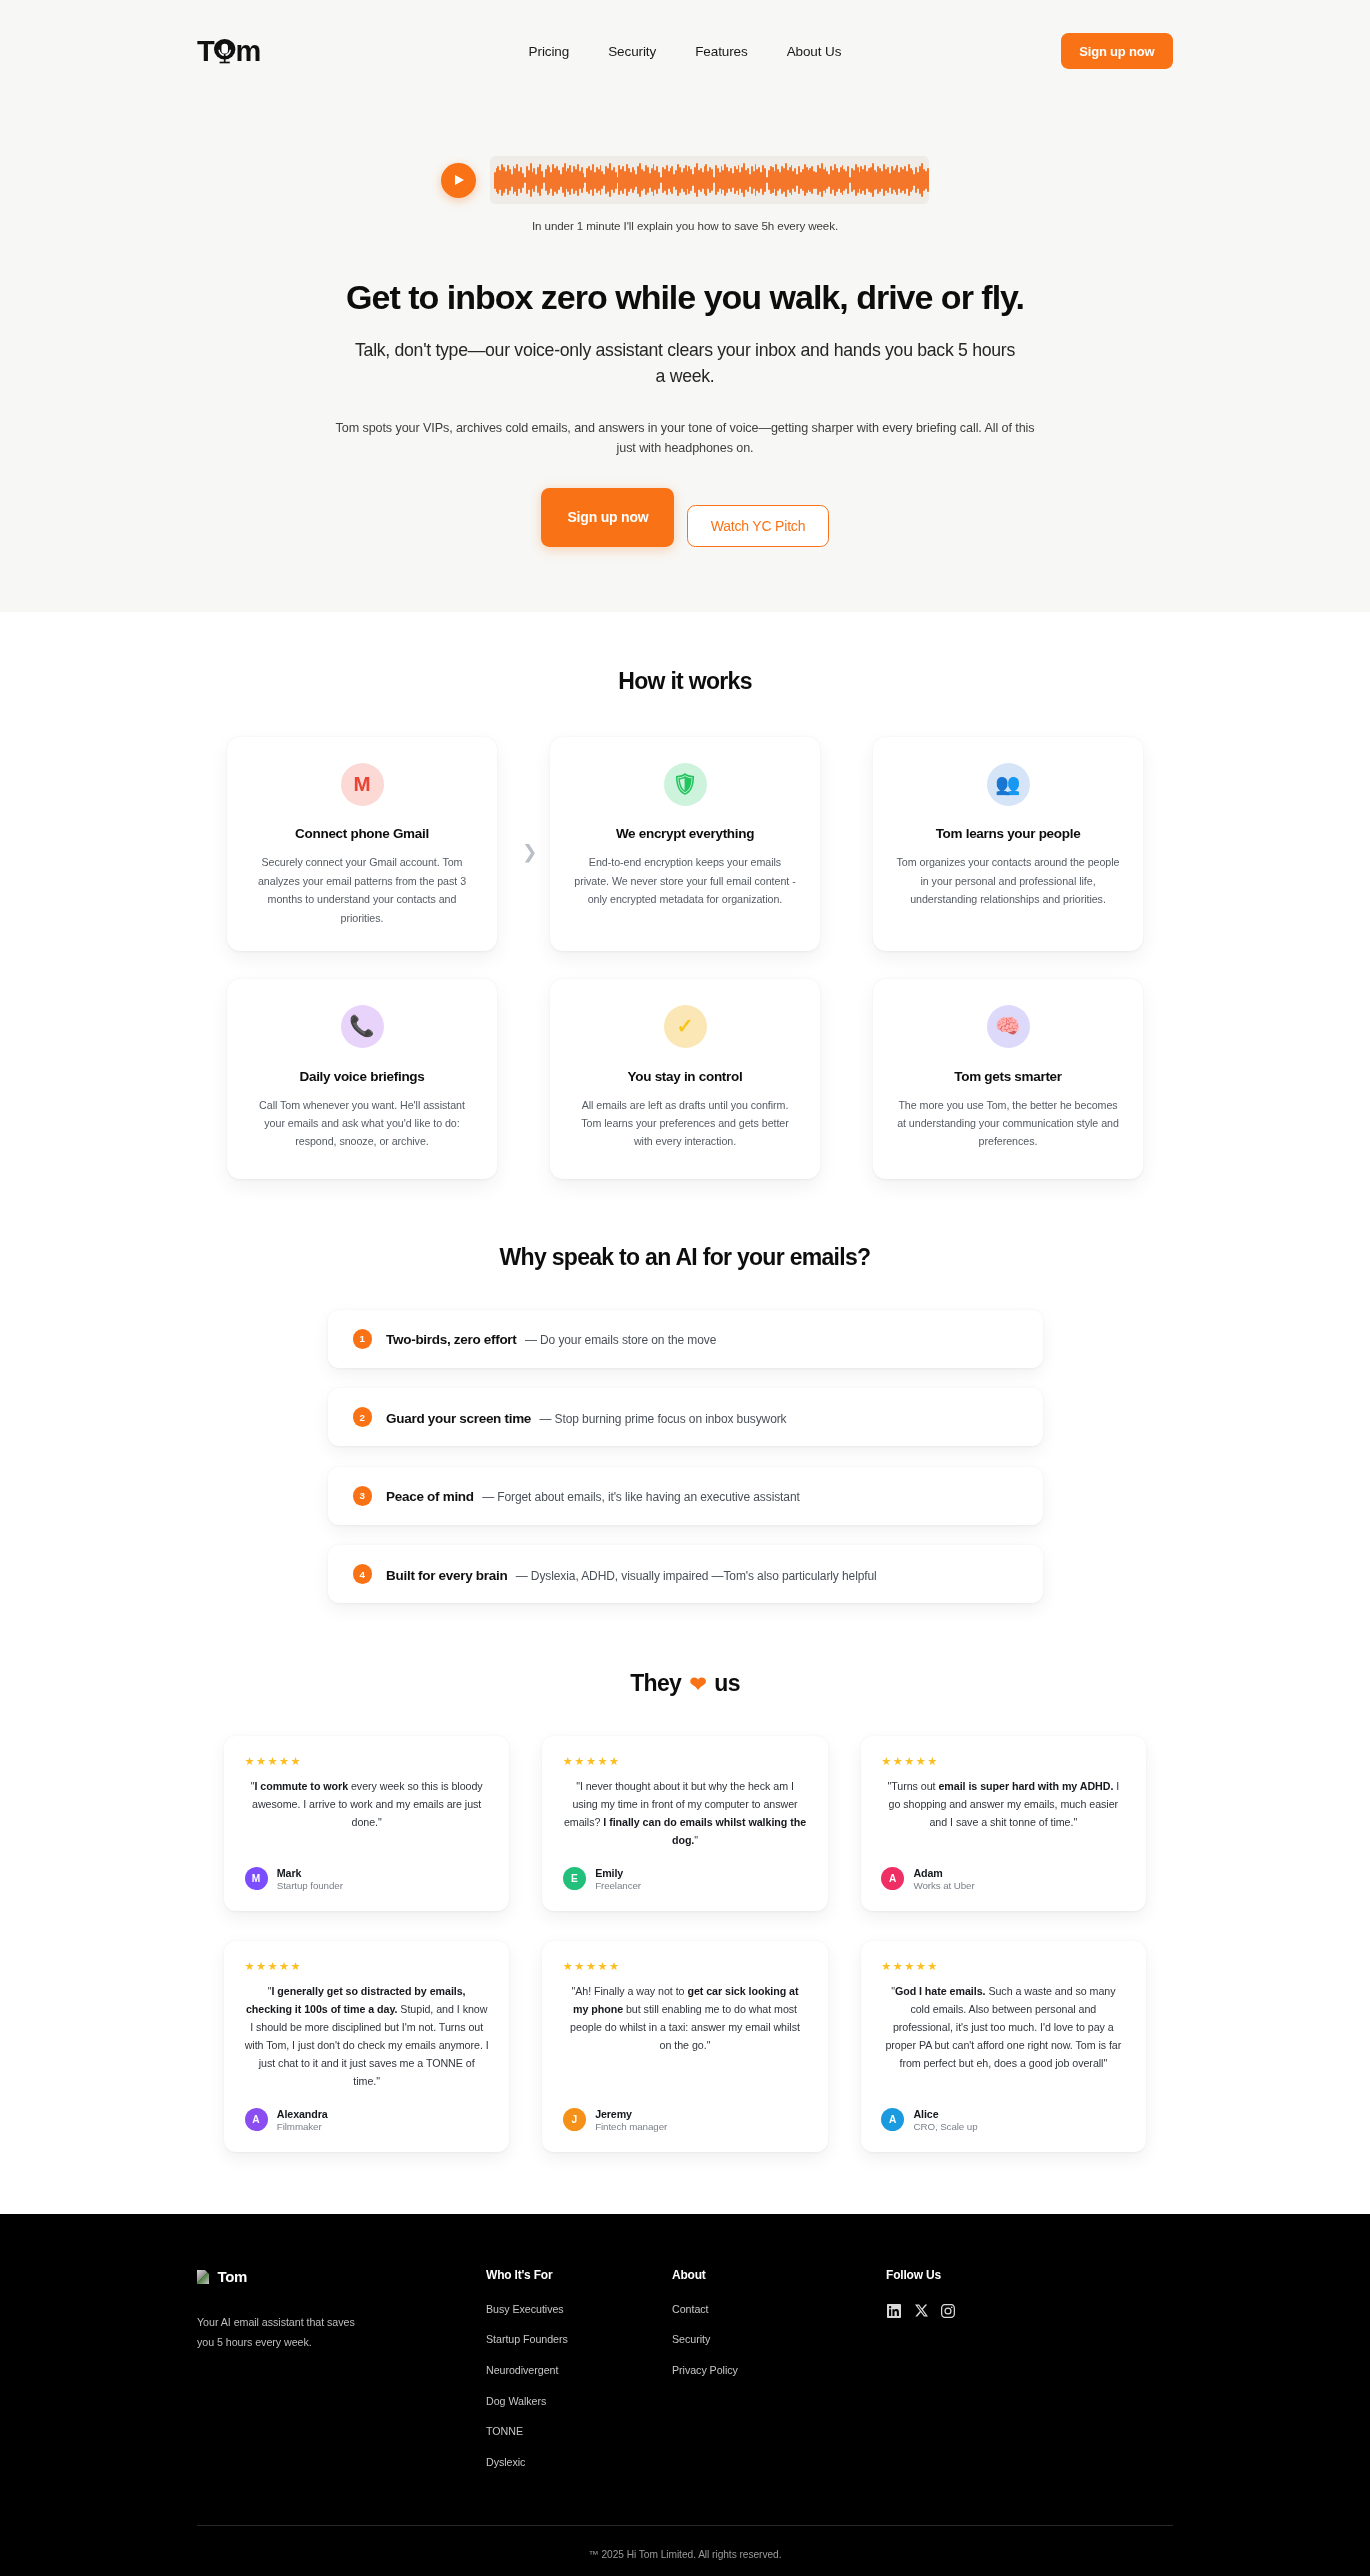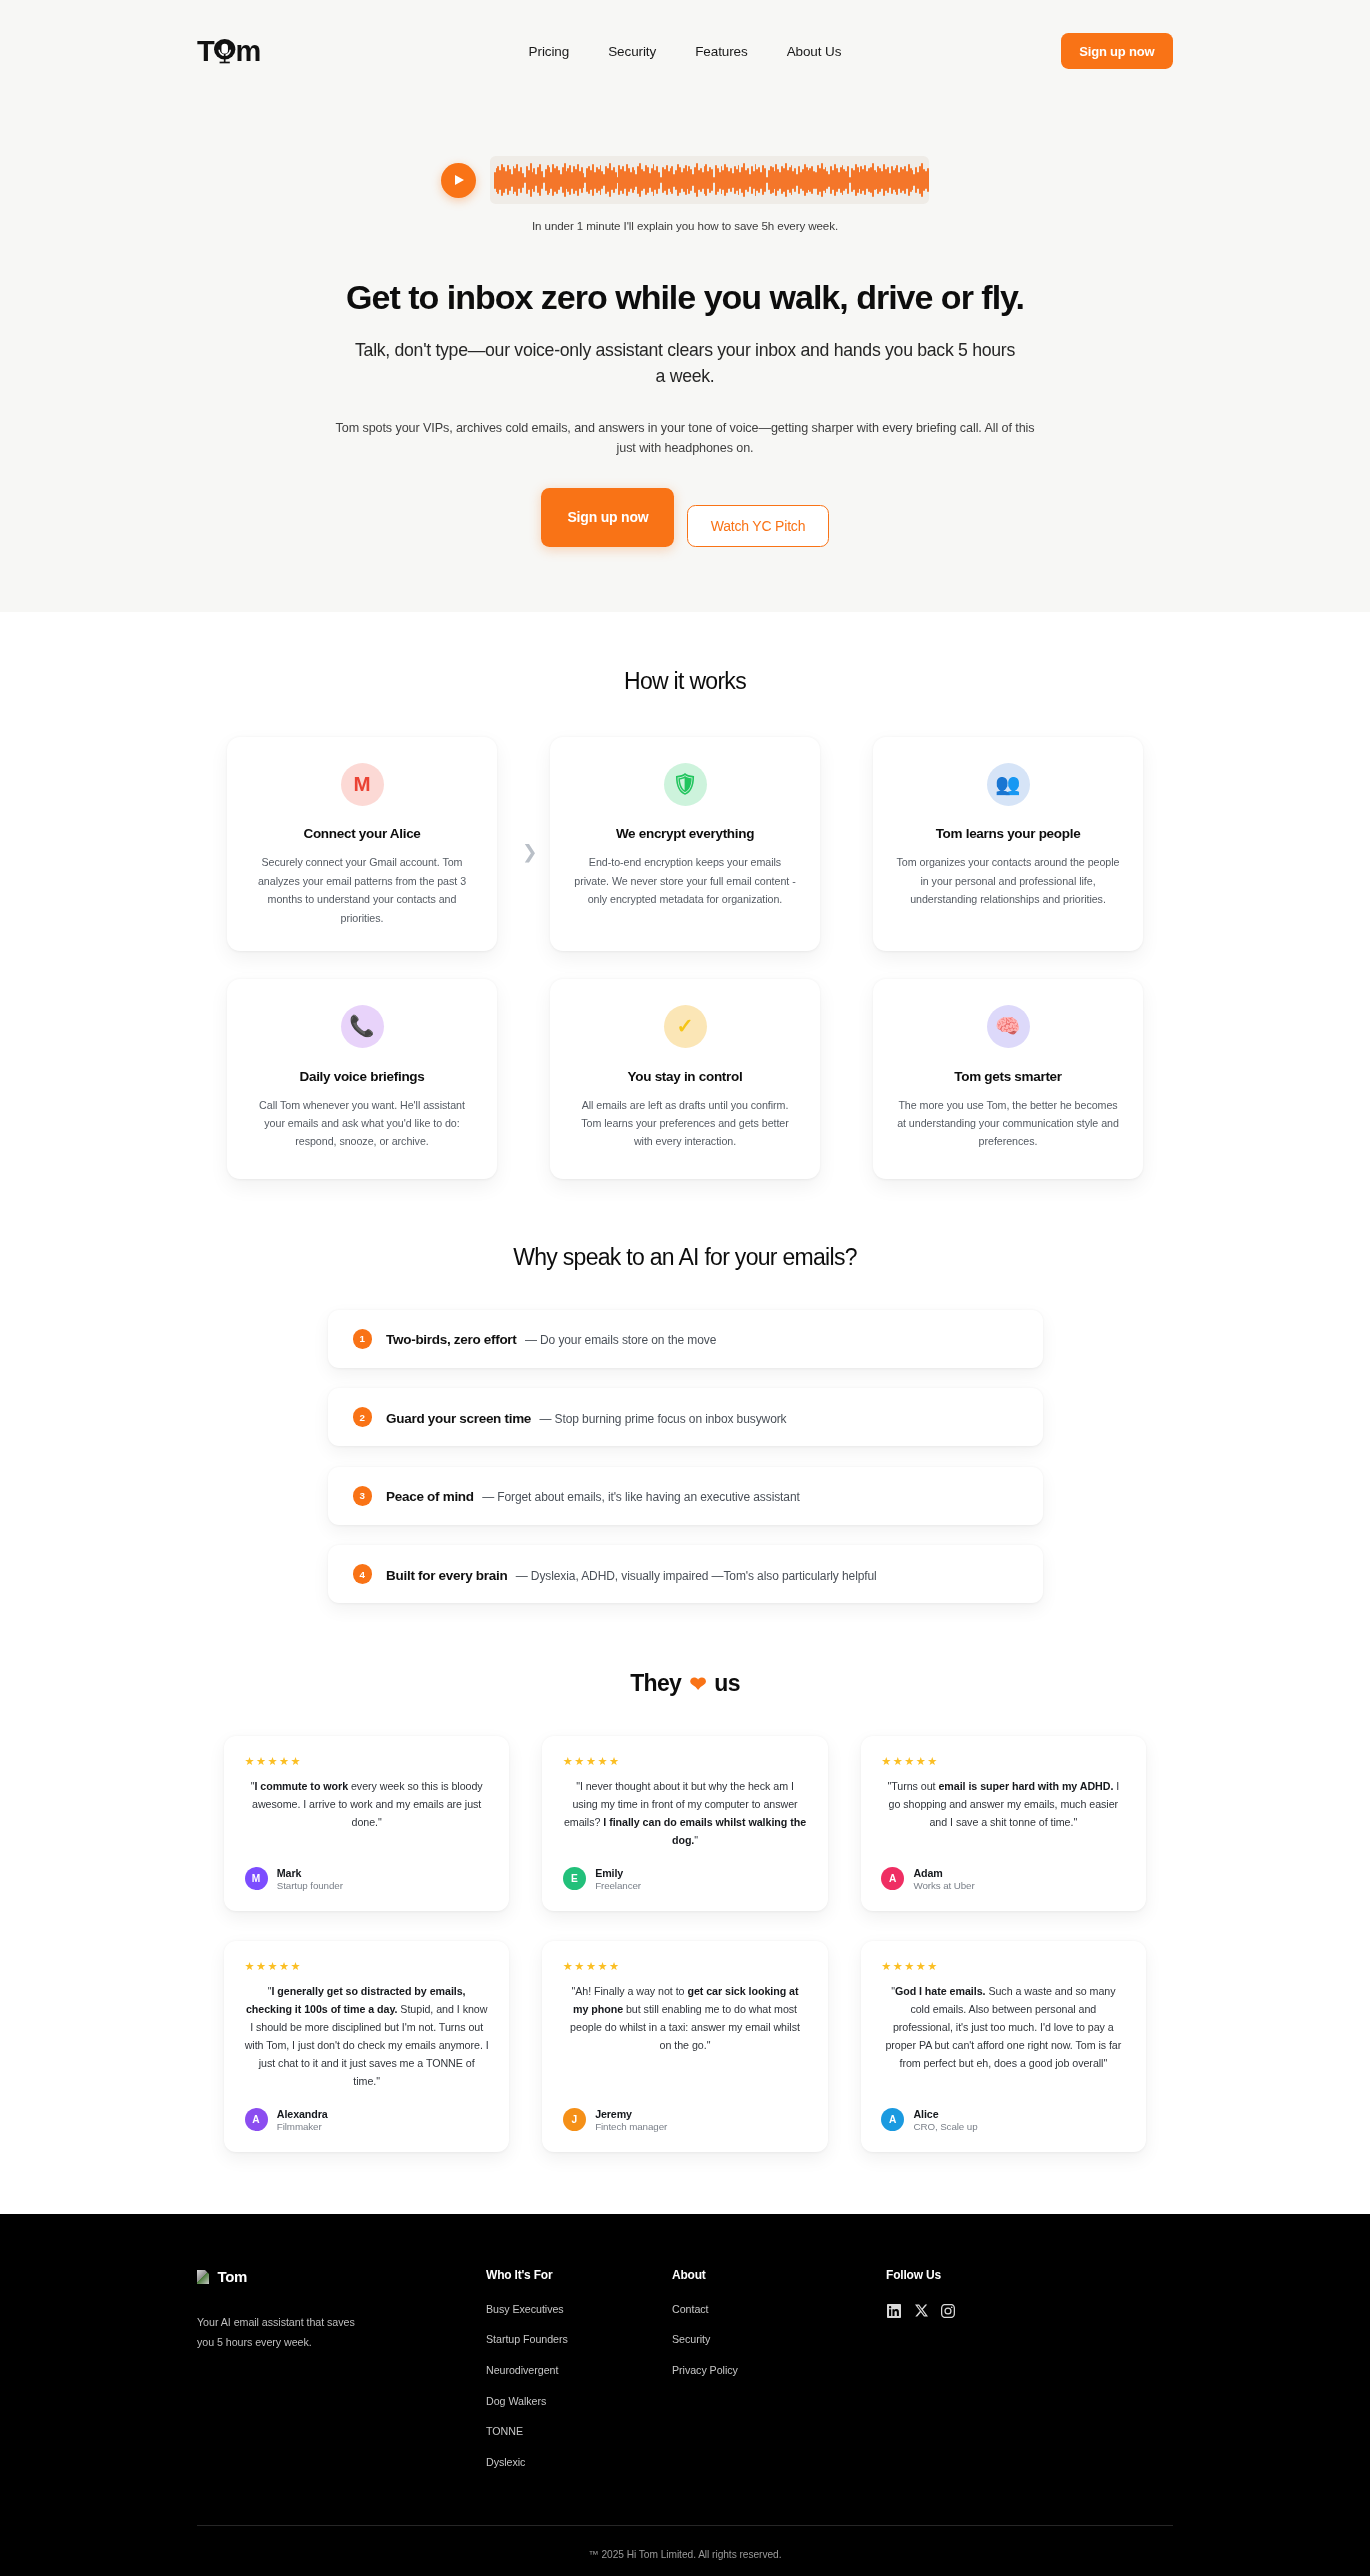--- a/index.html
+++ b/index.html
@@ -176,21 +176,21 @@
     cursor: pointer;
     letter-spacing: -0.2px;
     margin-top: 17px;
   }
 
   
   .section-white { background: #ffffff; padding: 56px 0 0; }
   .section-title {
     text-align: center;
     font-size: 23px;
-    font-weight: 400;
+    font-weight: 700;
     color: #0d0d0d;
     letter-spacing: -0.7px;
   }
   .cards-wrap {
     width: 916px;
     margin: 42px auto 0;
     position: relative;
   }
   .cards-row {
     display: flex;
@@ -690,21 +690,21 @@
   </div>
 </section>
 
 <section class="section-white">
   <h2 class="section-title">How it works</h2>
   <div class="cards-wrap">
     <div class="chevron">❯</div>
     <div class="cards-row" id="cards-row-1">
         <div class="card">
           <div class="icon-circle" style="background:#fcd9d5;color:#ea4335;font-weight:800">M</div>
-          <h3>Connect your Alice</h3>
+          <h3>Connect phone Gmail</h3>
           <p>Securely connect your Gmail account. Tom analyzes your email patterns from the past 3 months to understand your contacts and priorities.</p>
         </div>
         <div class="card">
           <div class="icon-circle" style="background:#cdf3dc;color:#22c55e;font-weight:800">🛡</div>
           <h3>We encrypt everything</h3>
           <p>End-to-end encryption keeps your emails private. We never store your full email content - only encrypted metadata for organization.</p>
         </div>
         <div class="card">
           <div class="icon-circle" style="background:#d6e4f7;color:#5b7fa6;font-weight:800">👥</div>
           <h3>Tom learns your people</h3>

